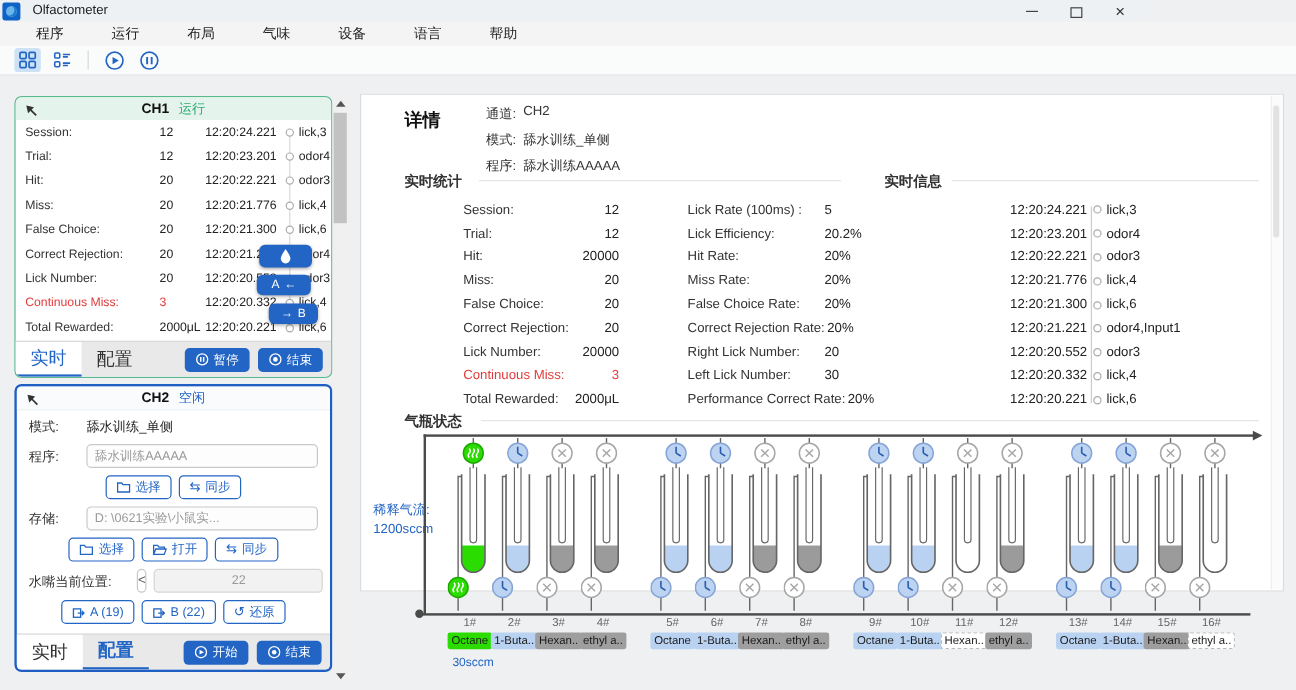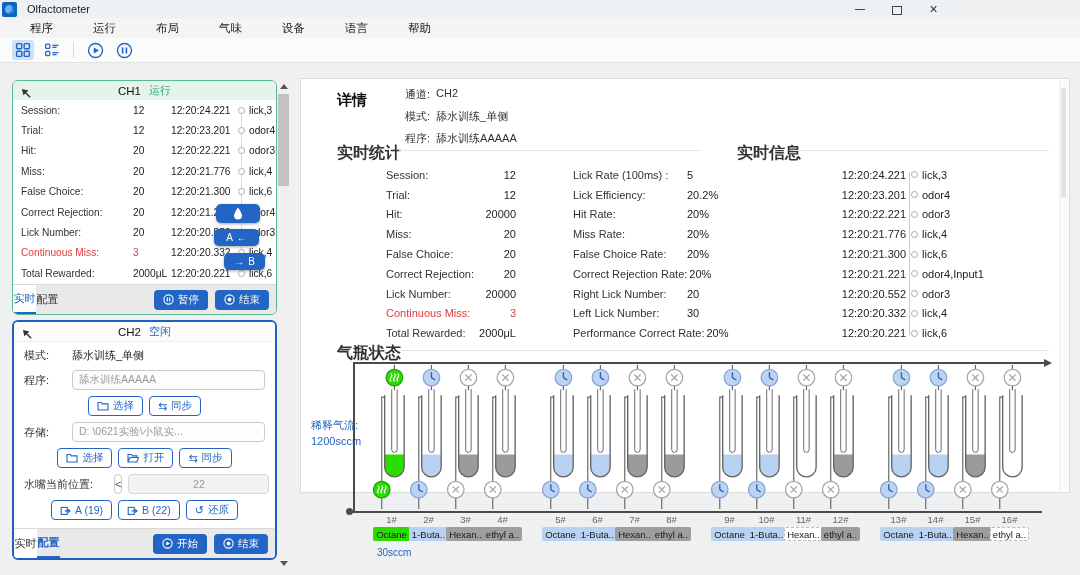--- a/index.html
+++ b/index.html
@@ -31,21 +31,21 @@
   .tool-sep{width:1px;height:16px;background:#d8d8d8;margin:0 3px;}
 
   
   .panel{position:absolute;background:#fff;box-sizing:border-box;overflow:hidden;}
   .ch1{left:12px;top:80px;width:265px;height:235px;border:1px solid #58b98c;border-radius:6px;}
   .ch2{left:12px;top:320px;width:265px;height:240px;border:2px solid #1f5fc4;border-radius:6px;}
   .panel-head{height:19px;display:flex;align-items:center;justify-content:center;position:relative;gap:8px;}
   .ch1 .panel-head{background:#e4f3eb;}
   .ch2 .panel-head{background:#fafbfd;border-bottom:1px solid #ecf0f5;}
   .panel-head .ptr{position:absolute;left:8px;top:4px;}
-  .panel-title{font-size:11.5px;font-weight:normal;color:#111;}
+  .panel-title{font-size:11.5px;font-weight:bold;color:#111;}
   .status-run{font-size:11px;color:#2cab72;}
   .status-idle{font-size:11px;color:#2365c5;}
 
   
   .ch1-rows{position:relative;height:184px;}
   .ch1-rows::before{content:'';position:absolute;left:228px;top:8px;bottom:8px;width:1px;background:#d9d9d9;}
   .ch1-row{height:20.4px;display:flex;align-items:center;font-size:10.2px;padding-left:8px;}
   .ch1-row .lbl{flex:0 0 112px;color:#333;white-space:nowrap;}
   .ch1-row .val{flex:0 0 38px;color:#222;white-space:nowrap;}
   .ch1-row .tim{flex:0 0 66px;color:#222;white-space:nowrap;}
@@ -57,21 +57,21 @@
   
   .fbtn{position:absolute;background:#2365c5;color:#fff;border-radius:5px;font-size:10px;
         display:flex;align-items:center;justify-content:center;gap:4px;box-shadow:0 1px 3px rgba(0,0,0,.35);z-index:3;}
   .fbtn-drop{left:203px;top:123px;width:44px;height:19px;}
   .fbtn-a{left:201px;top:148px;width:45px;height:17px;}
   .fbtn-b{left:211px;top:172px;width:41px;height:17px;}
 
   
   .panel-bar{position:absolute;left:0;right:0;bottom:0;height:29px;background:#e9e9e9;
              border-top:1px solid #d9d9d9;display:flex;align-items:center;}
-  .tab{height:100%;width:23px;display:flex;align-items:center;justify-content:center;font-size:11px;
+  .tab{height:100%;width:55px;display:flex;align-items:center;justify-content:center;font-size:15px;
        box-sizing:border-box;color:#333;}
   .tab.on-blue{background:#fff;color:#2365c5;border-bottom:2px solid #2365c5;}
   .tab.on-line{color:#2365c5;border-bottom:2px solid #2365c5;font-weight:bold;}
   .tab.off-white{background:#fff;}
   .bar-btns{margin-left:auto;display:flex;gap:7px;margin-right:7px;}
   .bbtn{height:20px;background:#2365c5;color:#fff;border-radius:4px;display:flex;align-items:center;
         justify-content:center;gap:4px;font-size:10.5px;padding:0 9px;}
 
   
   .ch2-body{padding:2px 10px 0 10px;}
@@ -99,21 +99,21 @@
   .vscroll .thumb{position:absolute;left:1px;top:14px;width:11px;height:92px;background:#c2c2c2;}
 
   
   .card{position:absolute;left:300px;top:78px;width:770px;height:415px;background:#fff;
         border:1px solid #dcdcdc;box-sizing:border-box;}
   .card-scroll{position:absolute;right:1px;top:1px;bottom:1px;width:8px;background:#fbfbfb;border-left:1px solid #efefef;}
   .card-scroll .thumb{position:absolute;left:1px;top:8px;width:5px;height:110px;background:#e2e2e2;border-radius:2px;}
   .d-title{position:absolute;left:36px;top:12px;font-size:15px;font-weight:bold;color:#111;}
   .d-head{position:absolute;left:104px;top:8px;font-size:11px;}
   .d-head .line{height:22px;display:flex;align-items:flex-start;gap:6px;color:#333;}
-  .sect-title{position:absolute;font-size:16px;font-weight:bold;color:#333;}
+  .sect-title{position:absolute;font-size:12px;font-weight:bold;color:#333;}
   .sect-rule{position:absolute;height:1px;background:#e4e4e4;}
 
   .stats{position:absolute;left:85px;top:86px;width:350px;}
   .stat-row{height:19.8px;display:flex;align-items:center;font-size:11px;}
   .stat-row .l1{flex:0 0 92px;color:#333;white-space:nowrap;}
   .stat-row .v1{flex:0 0 38px;text-align:right;color:#222;white-space:nowrap;}
   .stat-row .spc{flex:0 0 17px;}
   .stat-row .l2{flex:0 0 auto;min-width:112px;color:#333;white-space:nowrap;padding-left:40px;}
   .stat-row .v2{margin-left:2px;color:#222;white-space:nowrap;}
 

